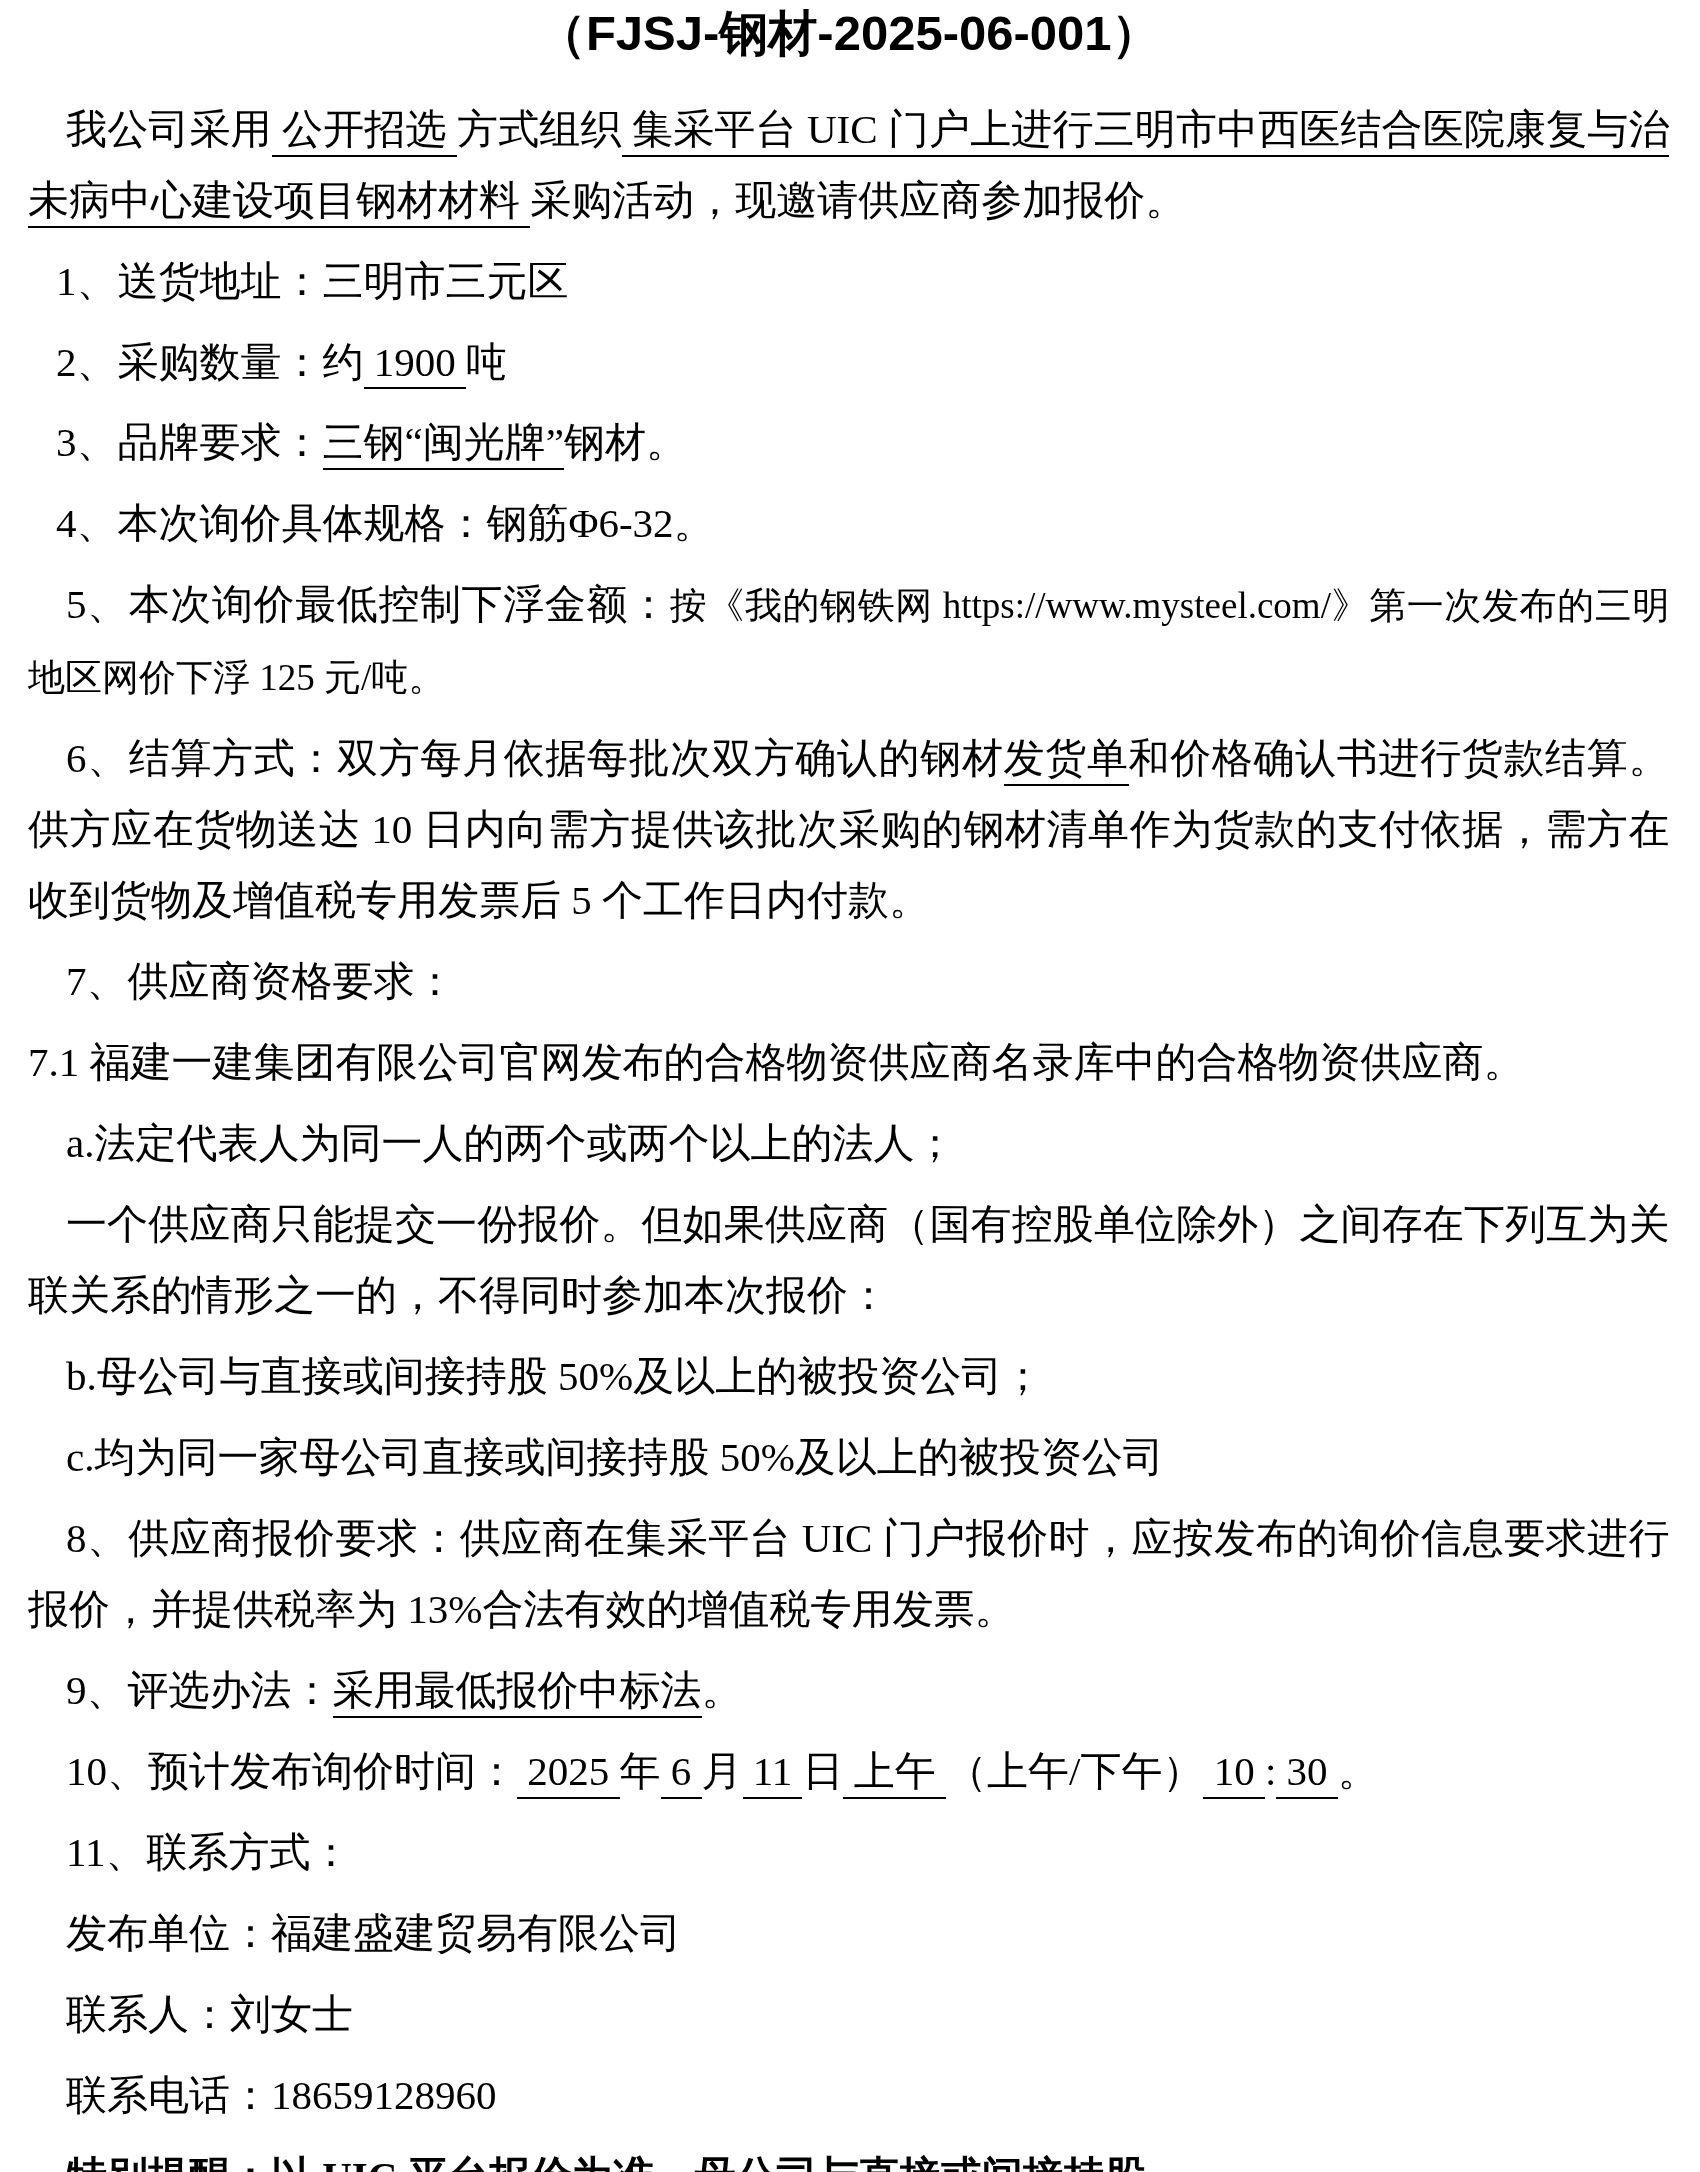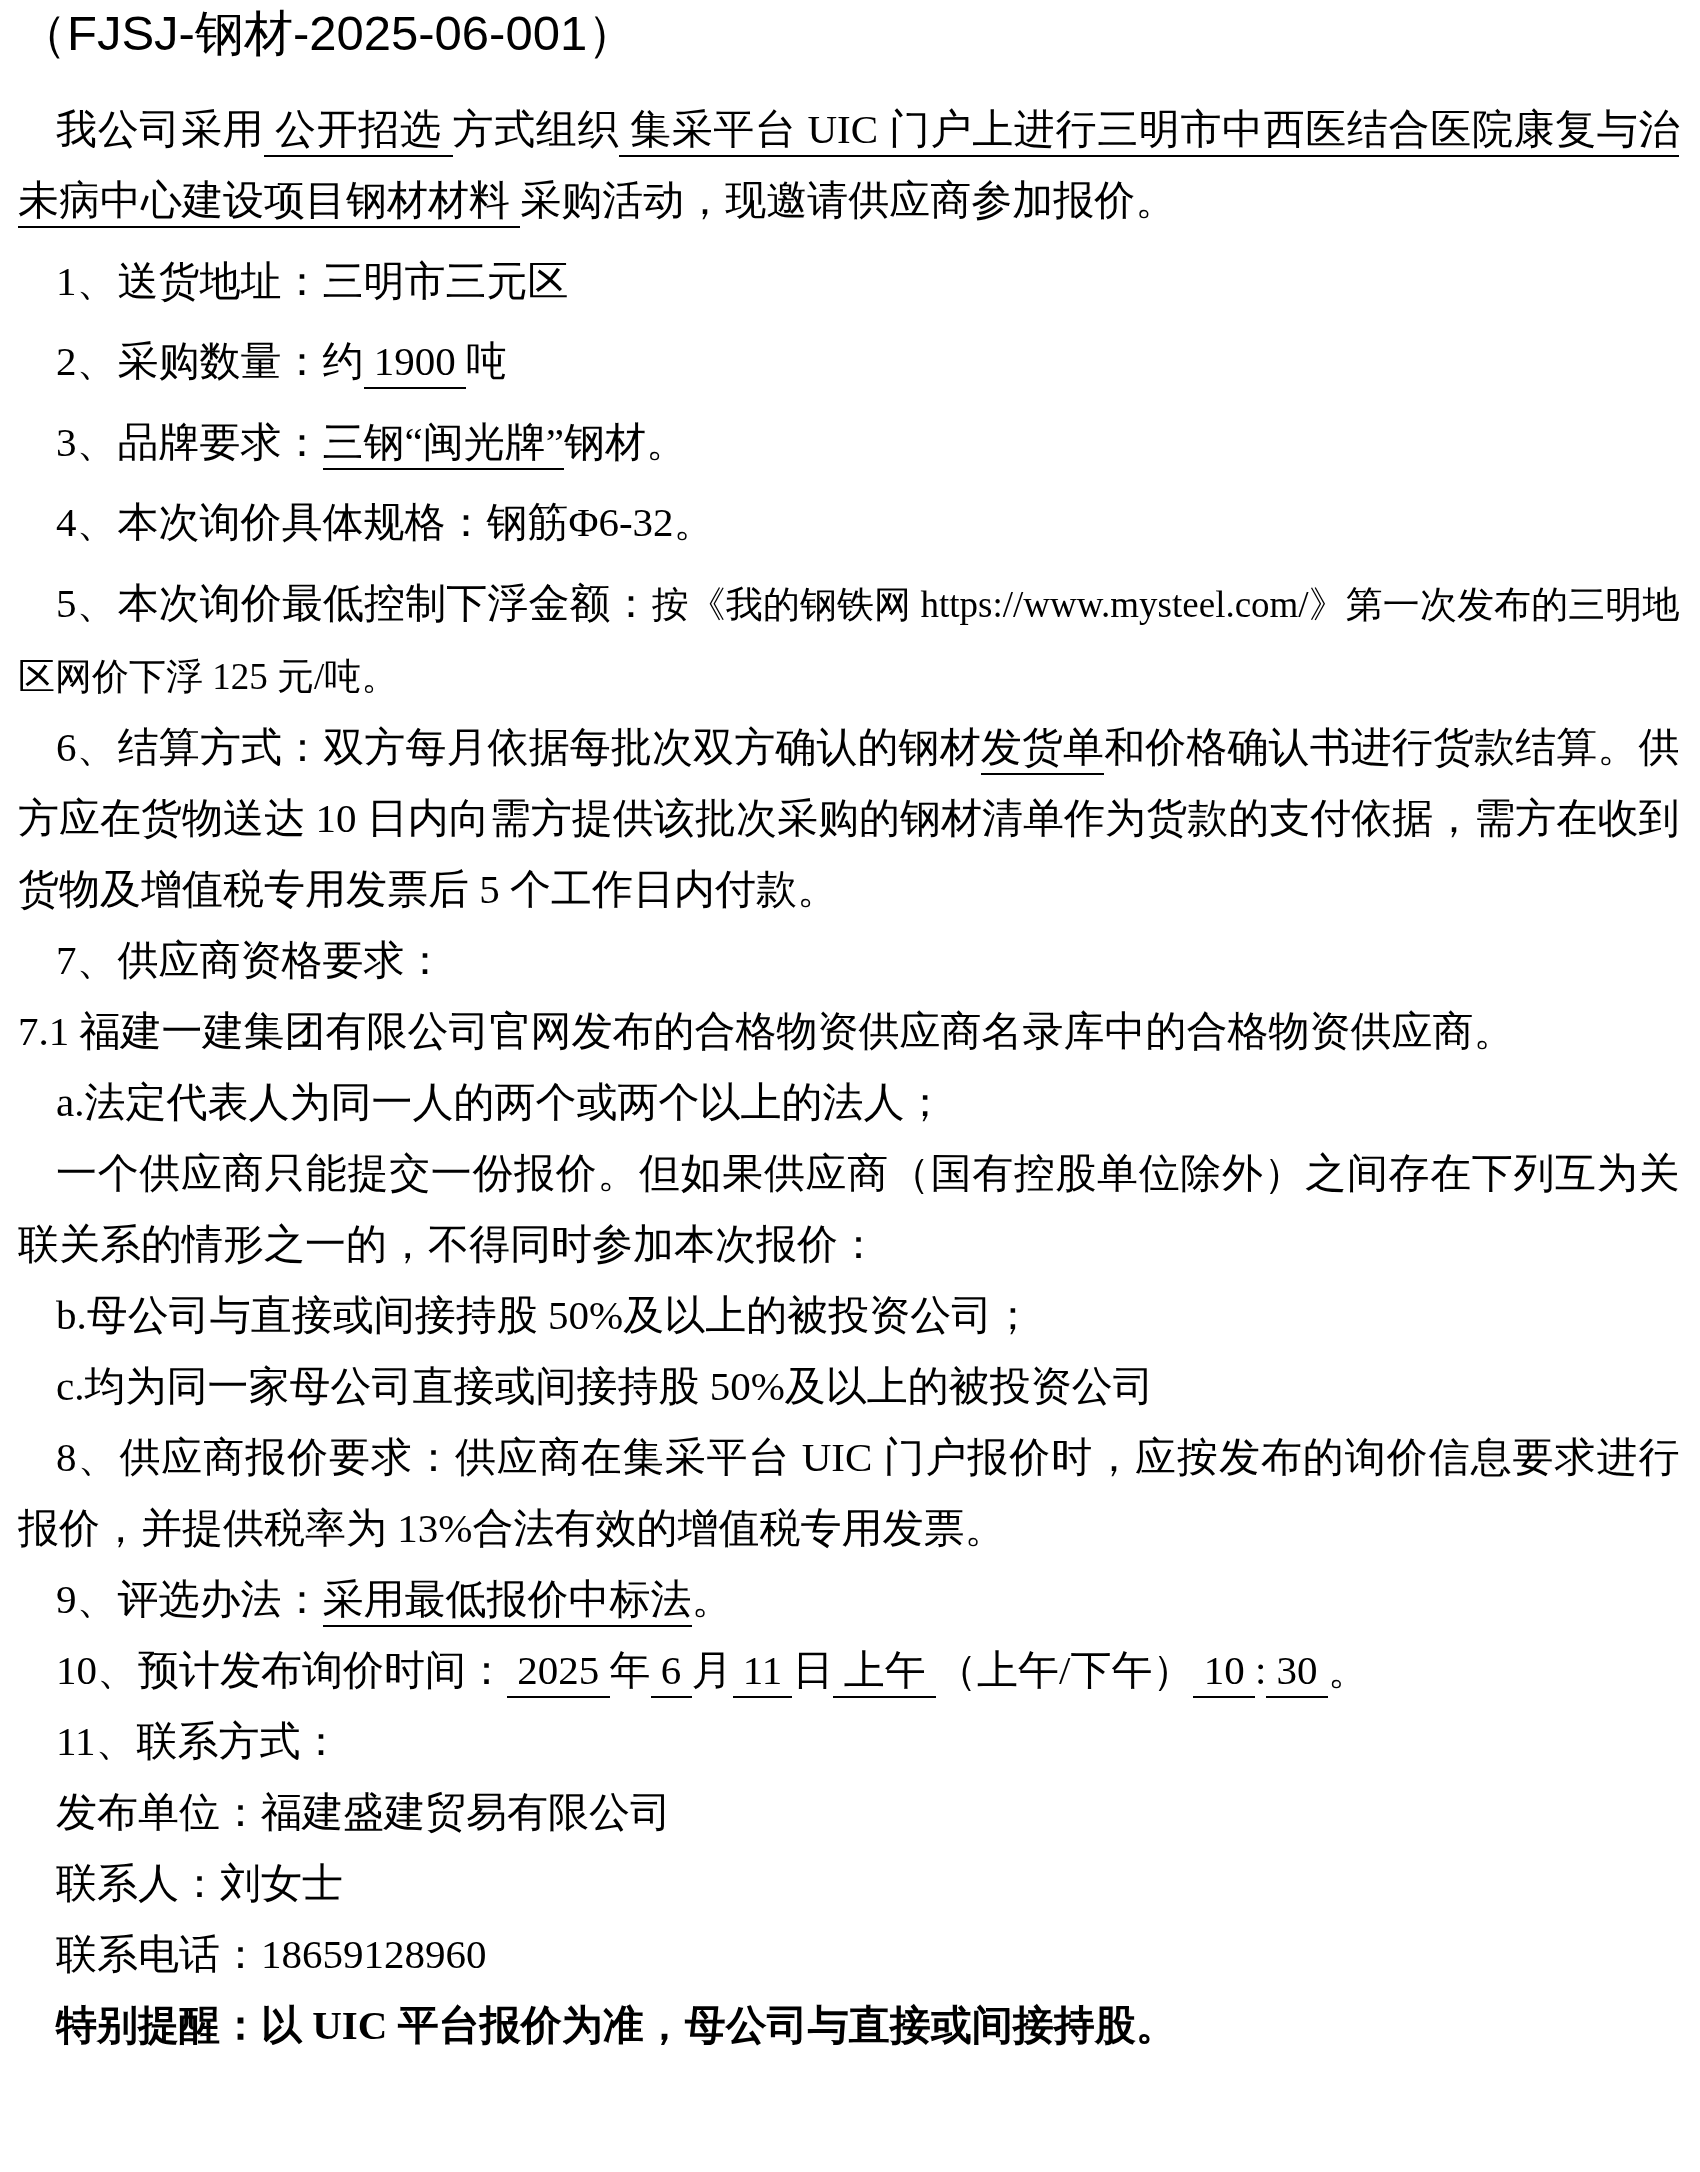--- a/index.html
+++ b/index.html
@@ -18,24 +18,25 @@
     font-family: "Liberation Serif", "DejaVu Serif", serif;
     font-size: 41px;
     line-height: 71px;
     overflow: hidden;
   }
   .doc-title {
     margin: 0 0 32px 0;
     font-family: "Liberation Sans", "DejaVu Sans", sans-serif;
     font-size: 49px;
     line-height: 58px;
-    font-weight: 400;
+    font-weight: 700;
+    text-align: center;
   }
   .doc-body p {
-    margin: 0;
+    margin: 10px;
     text-align: justify;
   }
   .doc-body p.ind {
     text-indent: 38px;
   }
   .doc-body p.gap {
     margin: 9.6px 0;
   }
   .doc-body p.bold {
     font-weight: 700;

